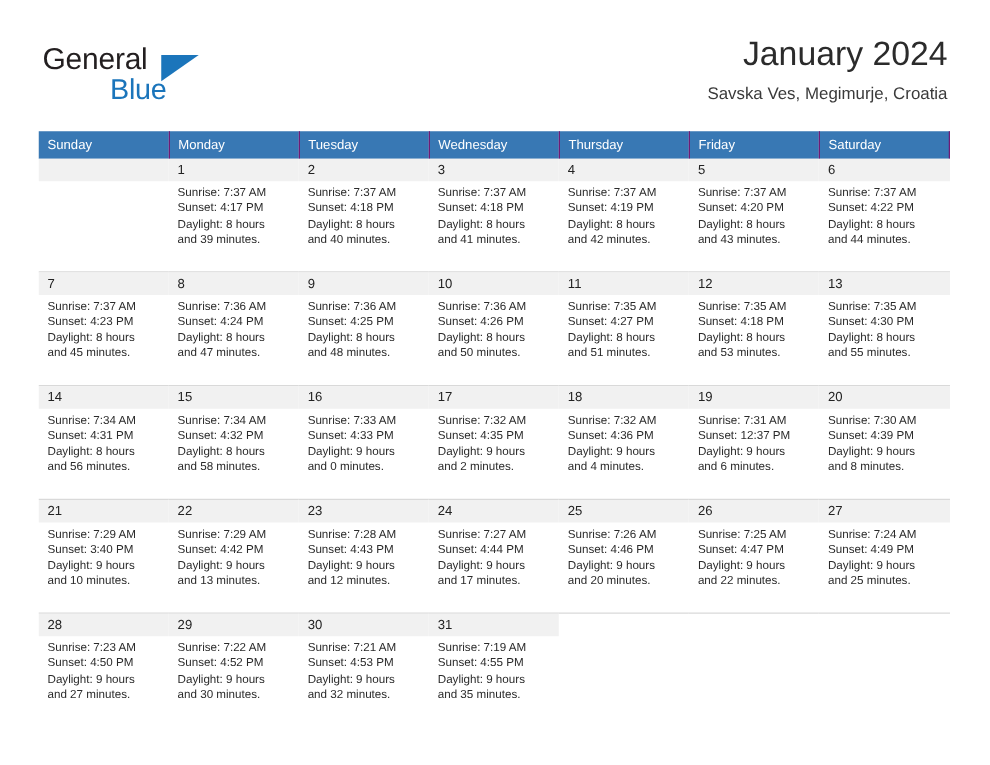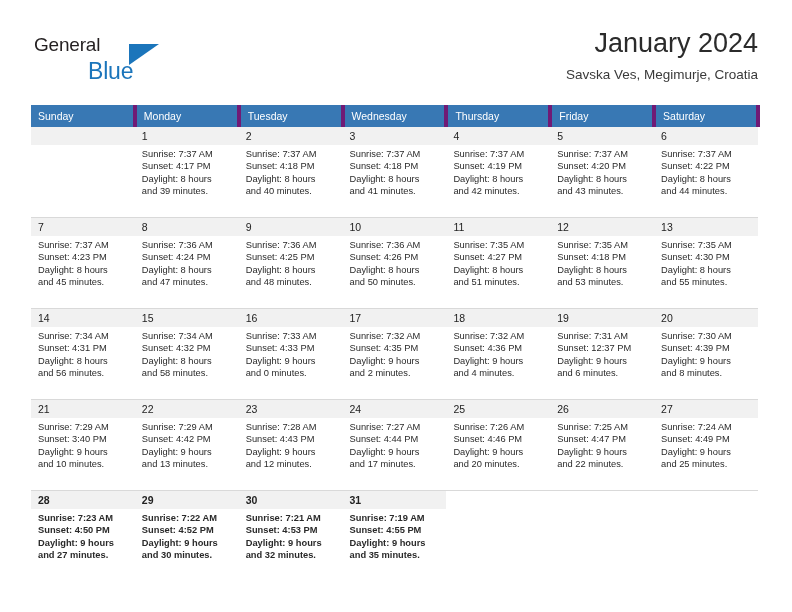--- a/index.html
+++ b/index.html
@@ -31,21 +31,21 @@
     position: absolute;
     left: 34px;
     top: 34px;
     width: 200px;
     height: 54px;
   }
   .brand-general {
     position: absolute;
     left: 0;
     top: 0;
-    font-size: 19px;
+    font-size: 24px;
     letter-spacing: -0.2px;
     color: #231f20;
     font-family: "Liberation Sans", sans-serif;
   }
   .brand-blue {
     position: absolute;
     left: 54px;
     top: 24px;
     font-size: 23px;
     letter-spacing: -0.2px;
@@ -91,21 +91,21 @@
     table-layout: fixed;
   }
   .calendar th {
     background: #3878b4;
     color: #ffffff;
     font-size: 10.5px;
     font-weight: normal;
     text-align: left;
     padding: 5px 0 5px 7px;
     height: 19px;
-    border-right: 4px solid #701a75;
+    border-right: 1px solid #701a75;
   }
   .calendar td {
     vertical-align: top;
     width: 104.14px;
     height: 90px;
     padding: 0;
     border-top: 1px solid #ffffff;
   }
   .cell-inner {
     position: relative;
@@ -127,21 +127,21 @@
     padding: 3px 6px 0 7px;
     font-size: 9.3px;
     line-height: 12.4px;
     color: #2a2a2a;
   }
   .info div { white-space: nowrap; }
 
   
   .weekrow td { border-bottom: 1px solid #d9d9d9; }
   .weekrow.first td { border-top: none; }
-  .weekrow.last td { border-bottom: none; font-weight: bold; }
+  .weekrow.last td { border-bottom: none; }
 </style>
 </head>
 <body>
 
 <div id="page">
 
   <div class="header">
 
     <div class="brand">
       <span class="brand-general">General</span>

